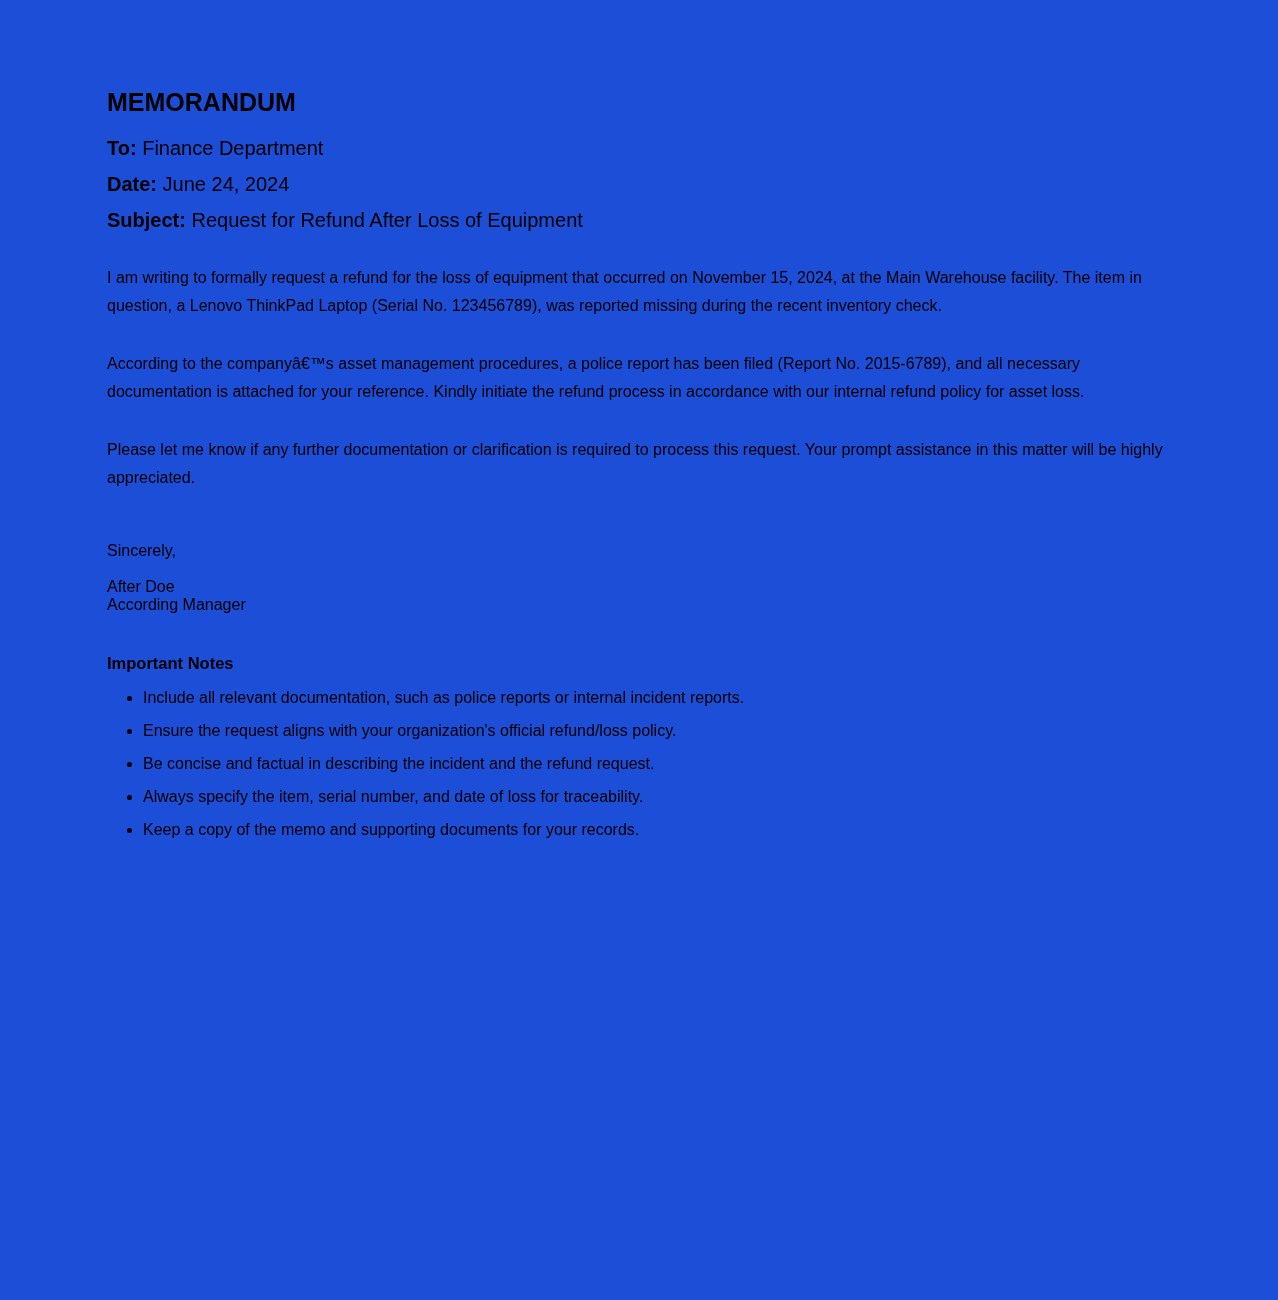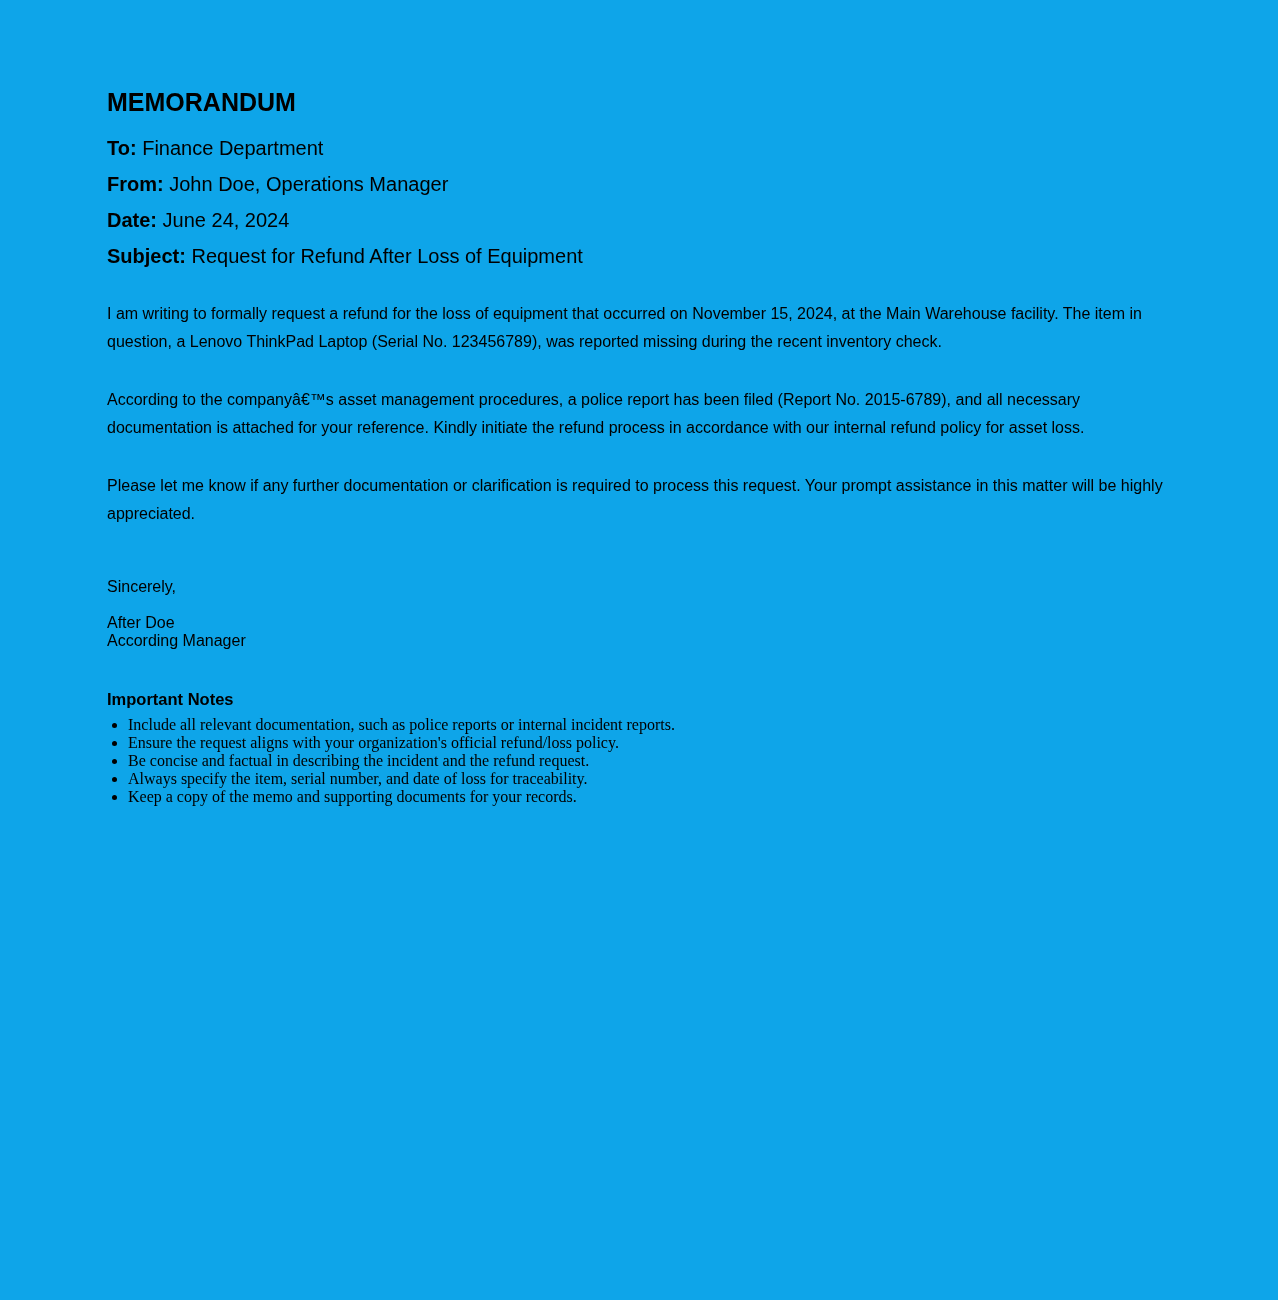--- a/index.html
+++ b/index.html
@@ -4,21 +4,21 @@
 <style>
   html, body {
     margin: 0;
     padding: 0;
     background: #ffffff;
   }
   .page {
     position: relative;
     width: 1278px;
     height: 1300px;
-    background: #0ea5e9;
+    background: #1d4ed8;
     color: #000000;
     font-family: "Liberation Sans", sans-serif;
     overflow: hidden;
   }
   .memo {
     padding: 88px 107px 0 107px;
     width: 1064px;
     box-sizing: content-box;
   }
   .memo-title {
@@ -47,46 +47,44 @@
   }
   .signature {
     font-size: 16px;
     line-height: 18px;
     margin: 13px 0 0 0;
   }
   .notes-heading {
     font-size: 16.5px;
     line-height: 22px;
     font-weight: bold;
-    margin: 38px 0 6px 0;
+    margin: 38px 0 0 0;
   }
   .notes-list {
     margin: 0;
     padding: 0 0 0 21px;
     font-size: 16px;
     line-height: 18px;
     list-style-type: disc;
   }
   .notes-list li {
-    margin: 0;
+    margin: 15px;
     padding: 0;
-    font-family: Liberation Serif, serif;
   }
 </style>
 </head>
 <body>
 
 <div class="page">
   <div class="memo">
 
     <h1 class="memo-title">MEMORANDUM</h1>
 
     <p class="meta-line"><strong>To:</strong> <span>Finance Department</span></p>
 
-    <p class="meta-line"><strong>From:</strong> <span>John Doe, Operations Manager</span></p>
 
     <p class="meta-line"><strong>Date:</strong> <span>June 24, 2024</span></p>
 
     <p class="meta-line"><strong>Subject:</strong> <span>Request for Refund After Loss of Equipment</span></p>
 
     <p class="body-para">I am writing to formally request a refund for the loss of equipment that occurred on November 15, 2024, at the Main Warehouse facility. The item in question, a Lenovo ThinkPad Laptop (Serial No. 123456789), was reported missing during the recent inventory check.</p>
 
     <p class="body-para">According to the companyâ€™s asset management procedures, a police report has been filed (Report No. 2015-6789), and all necessary documentation is attached for your reference. Kindly initiate the refund process in accordance with our internal refund policy for asset loss.</p>
 
     <p class="body-para">Please let me know if any further documentation or clarification is required to process this request. Your prompt assistance in this matter will be highly appreciated.</p>

